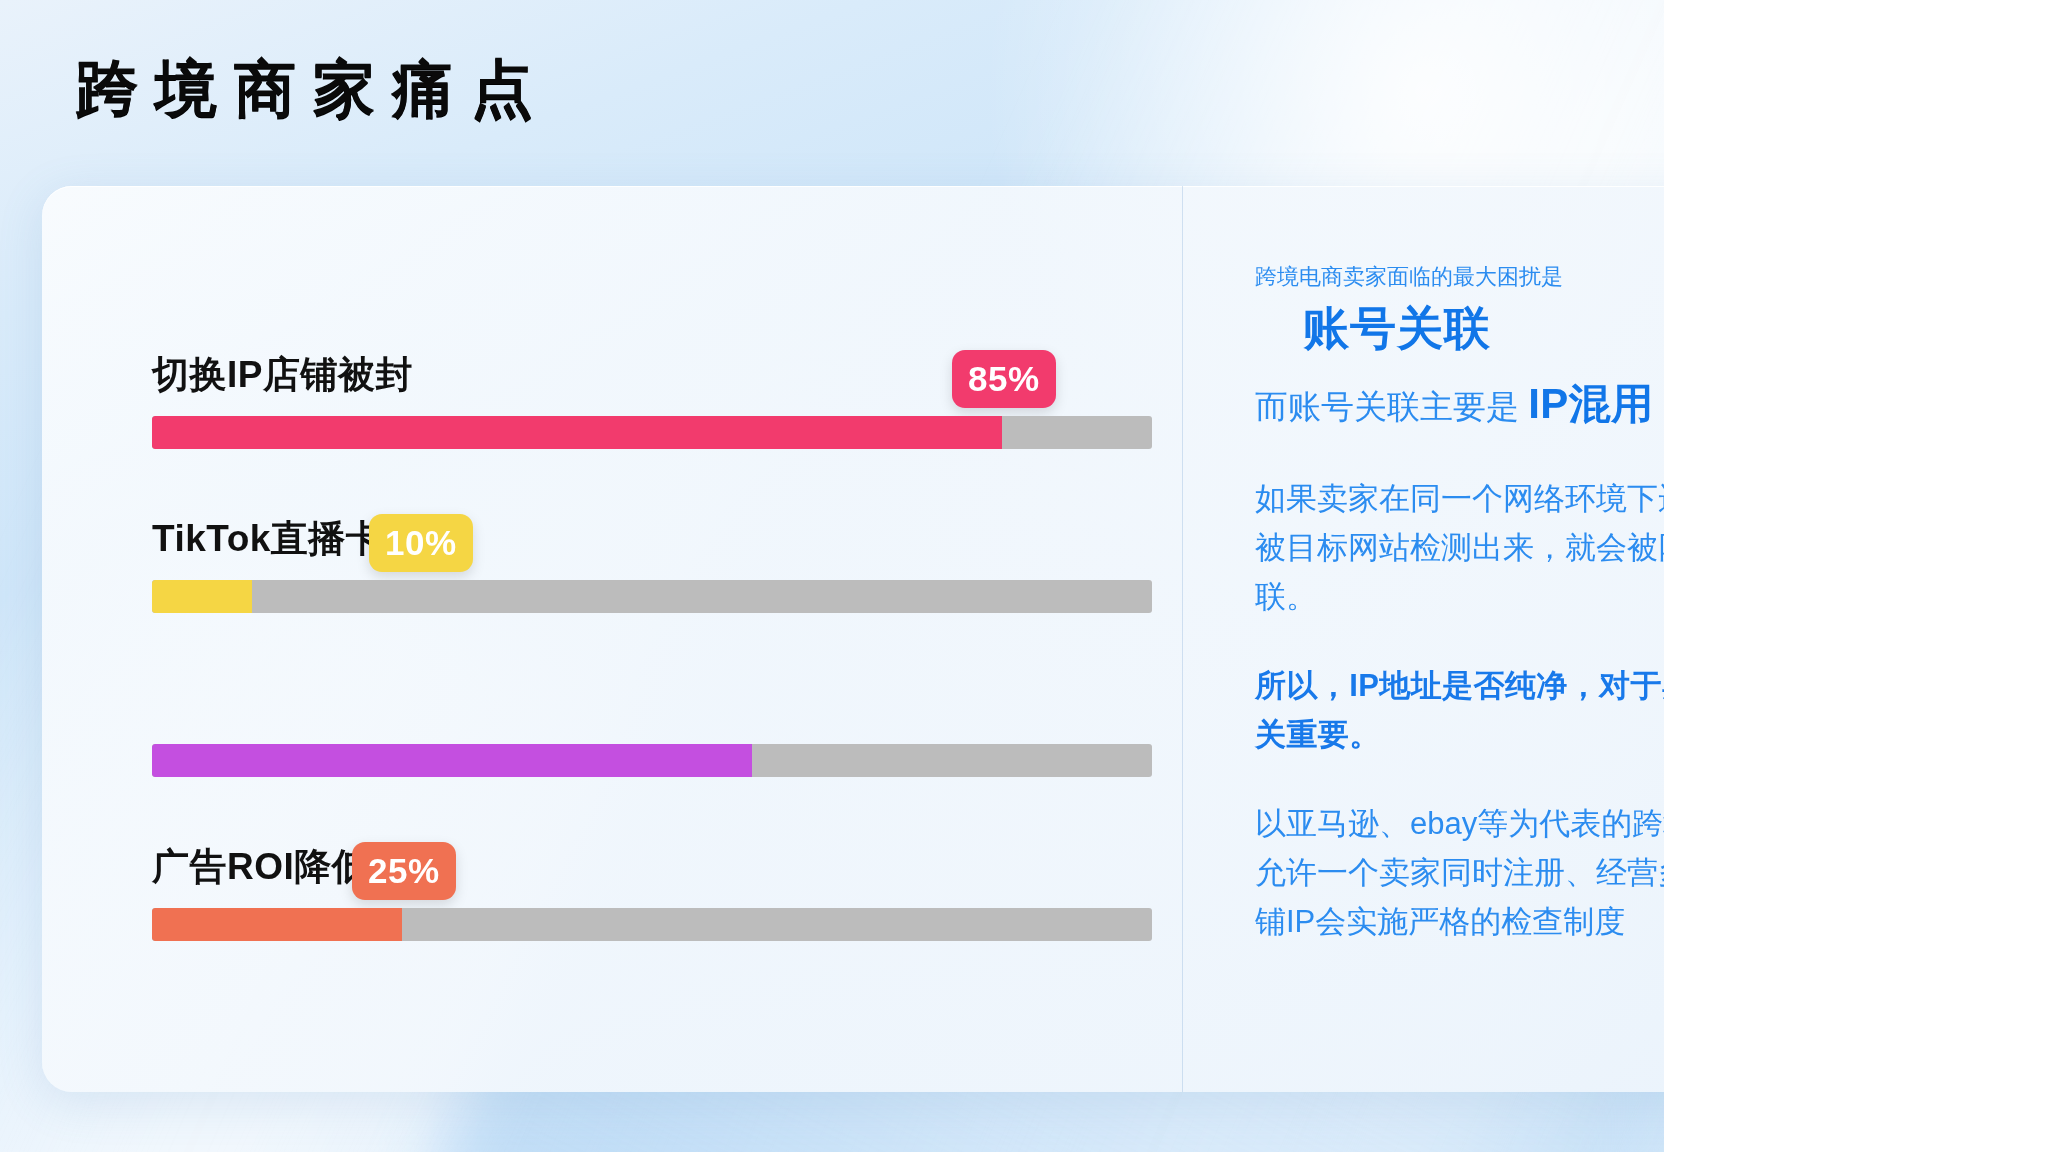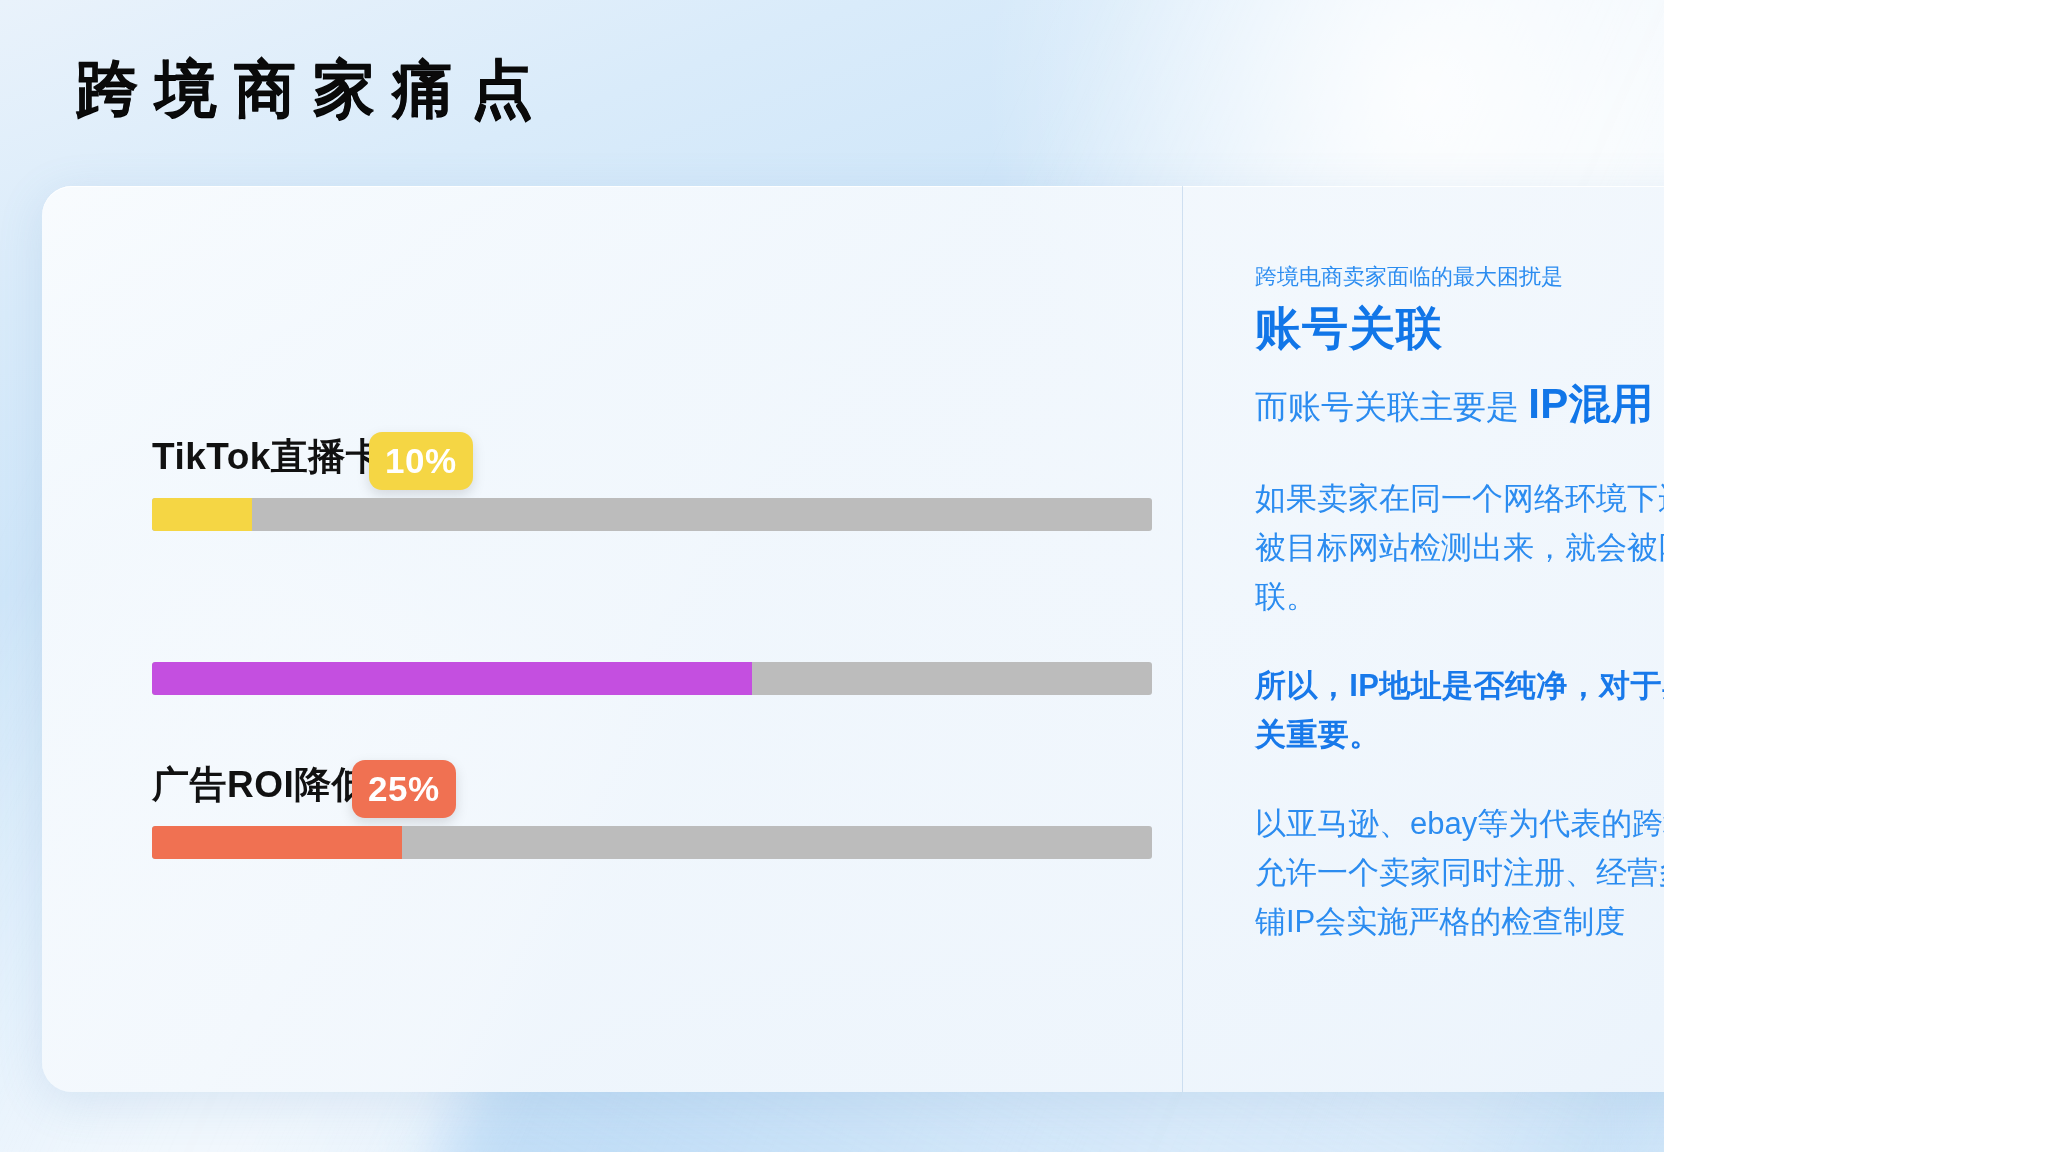--- a/index.html
+++ b/index.html
@@ -167,20 +167,21 @@
     color: #2b8cf0;
     font-weight: 500;
   }
   .hl-big {
     font-size: 46px;
     font-weight: 900;
     color: #1176e8;
     line-height: 1.38;
     letter-spacing: 1px;
     margin-top: 4px;
+    margin-left: 48px;
   }
   .lead-2 {
     font-size: 33px;
     line-height: 1.5;
     margin-top: 12px;
     color: #2b8cf0;
     font-weight: 500;
   }
   .lead-2 .inline-hl {
     font-size: 42px;
@@ -211,20 +212,29 @@
   <div class="streak streak-c"></div>
   <div class="streak streak-d"></div>
   <div class="glow-tr"></div>
 
   <h1 id="page-title">跨境商家痛点</h1>
 
   <div id="card">
 
     <div id="chart-panel">
 
+      <div class="bar-row">
+        <div class="bar-head">
+          <span class="bar-label">切换IP店铺被封</span>
+          <span class="badge" id="badge0" style="background: rgb(242, 59, 109); left: 866px;">85%</span>
+        </div>
+        <div class="track">
+          <div class="fill" id="fill0" style="width: 850px; background: rgb(242, 59, 109);"></div>
+        </div>
+      </div>
 
       <div class="bar-row">
         <div class="bar-head">
           <span class="bar-label">TikTok直播卡顿</span>
           <span class="badge" id="badge1" style="background: rgb(245, 214, 68); left: 283px;">10%</span>
         </div>
         <div class="track">
           <div class="fill" id="fill1" style="width: 100px; background: rgb(245, 214, 68);"></div>
         </div>
       </div>

